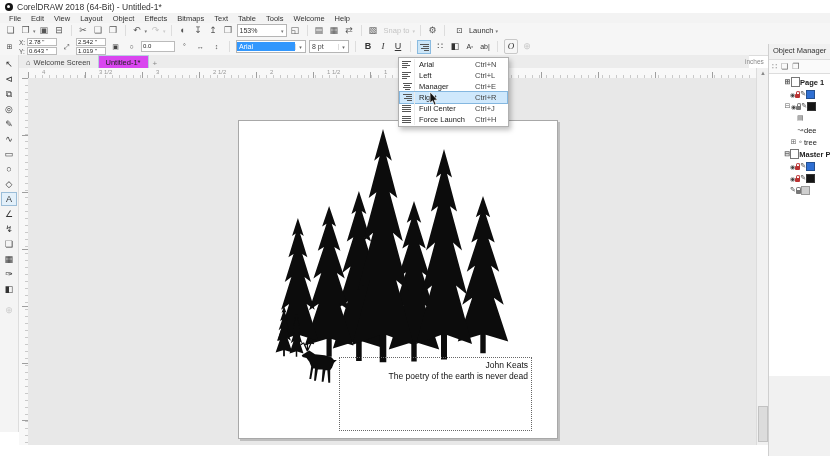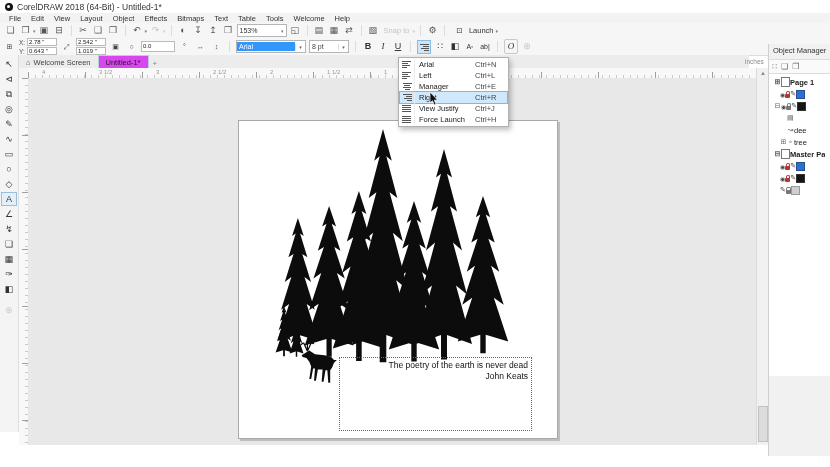--- a/index.html
+++ b/index.html
@@ -105,21 +105,21 @@
   .vscroll{left:756px;top:68px;width:12px;height:377px;background:#f1f1f1;border-left:1px solid #dcdcdc;}
   .vs-arrow{height:10px;text-align:center;font-size:6px;line-height:10px;color:#888;}
   .vs-thumb{position:absolute;left:1px;right:1px;top:338px;height:34px;background:#dcdcdc;border:1px solid #c2c2c2;}
 
   
   .docker{left:768px;top:44px;width:62px;height:412px;background:#f1f1f1;border-left:1px solid #cfcfcf;overflow:hidden;}
   .docker-header{height:13px;font-size:7.5px;color:#333;padding:2px 0 0 4px;background:#f1f1f1;}
   .docker-toolbar{height:13px;background:#fafafa;border-top:1px solid #ddd;border-bottom:1px solid #ddd;
                   display:flex;align-items:center;gap:4px;padding-left:3px;font-size:8px;color:#666;}
   .om-tree{background:#fff;padding-top:2px;height:300px;font-size:7.5px;color:#222;}
-  .om-row{height:12px;display:flex;align-items:center;gap:0;padding-left:5px;white-space:nowrap;overflow:hidden;}
+  .om-row{height:12px;display:flex;align-items:center;gap:0;padding-left:15px;white-space:nowrap;overflow:hidden;}
   .om-row.boldr{font-weight:bold;}
   .tgl{font-size:7px;color:#666;width:7px;text-align:center;}
   .mini-eye{font-size:6px;color:#444;}
   .mini-pencil{font-size:7px;color:#444;}
   .mini-lock{width:5px;height:4px;background:#bb3333;border-radius:1px;position:relative;margin-top:3px;flex:0 0 auto;}
   .mini-lock::before{content:"";position:absolute;left:0.5px;top:-3px;width:2.5px;height:3px;
                      border:1px solid #bb3333;border-bottom:none;border-radius:2px 2px 0 0;}
   .mini-lock.gray{background:#777;} .mini-lock.gray::before{border-color:#777;}
   .sq{width:7px;height:7px;border:1px solid #333;flex:0 0 auto;}
   .sq.blue{background:#2f6fd2;border-color:#24508f;}
@@ -334,22 +334,22 @@
       <use href="#pine" transform="translate(50,192) scale(0.25,0.27)"></use>
       <g transform="translate(57,218) scale(0.95)">
         <path fill="#0c0c0c" d="M11,14 L6,17 L7,19 L11,20 L14,24 L16,29 L14,42 L16,42 L18,31 L20,31 L19,44
              L21,44 L23,32 L28,32 L27,45 L29,45 L31,33 L33,33 L34,46 L36,46 L36,33
              L38,30 L40,25 L43,22 L40,22 L37,19 L30,17 L20,16 L14,12 Z"></path>
         <path stroke="#0c0c0c" stroke-width="1.3" fill="none" d="M12,13 L8,4 M12,13 L12,2 M12,13 L16,4 M8,4 L5,6 M16,4 L19,5"></path>
       </g>
     </svg>
 
     <div class="quote-frame">
+      <span>John Keats</span>
       <span>The poetry of the earth is never dead</span>
-      <span>John Keats</span>
     </div>
   </div>
 </div>
 
 <div class="abs vscroll">
   <div class="vs-arrow">▲</div>
   <div class="vs-thumb"></div>
 </div>
 
 <div class="abs docker">
@@ -474,21 +474,21 @@
   </div>
   <div class="am-row">
     <span class="am-gutter">
         <span class="al-icon a-j">
           <i></i>
           <i></i>
           <i></i>
           <i></i>
         </span>
       </span>
-    <span class="am-label">View Justify</span>
+    <span class="am-label">Full Center</span>
     <span class="am-short">Ctrl+J</span>
   </div>
   <div class="am-row">
     <span class="am-gutter">
         <span class="al-icon a-j">
           <i></i>
           <i></i>
           <i></i>
           <i></i>
         </span>

